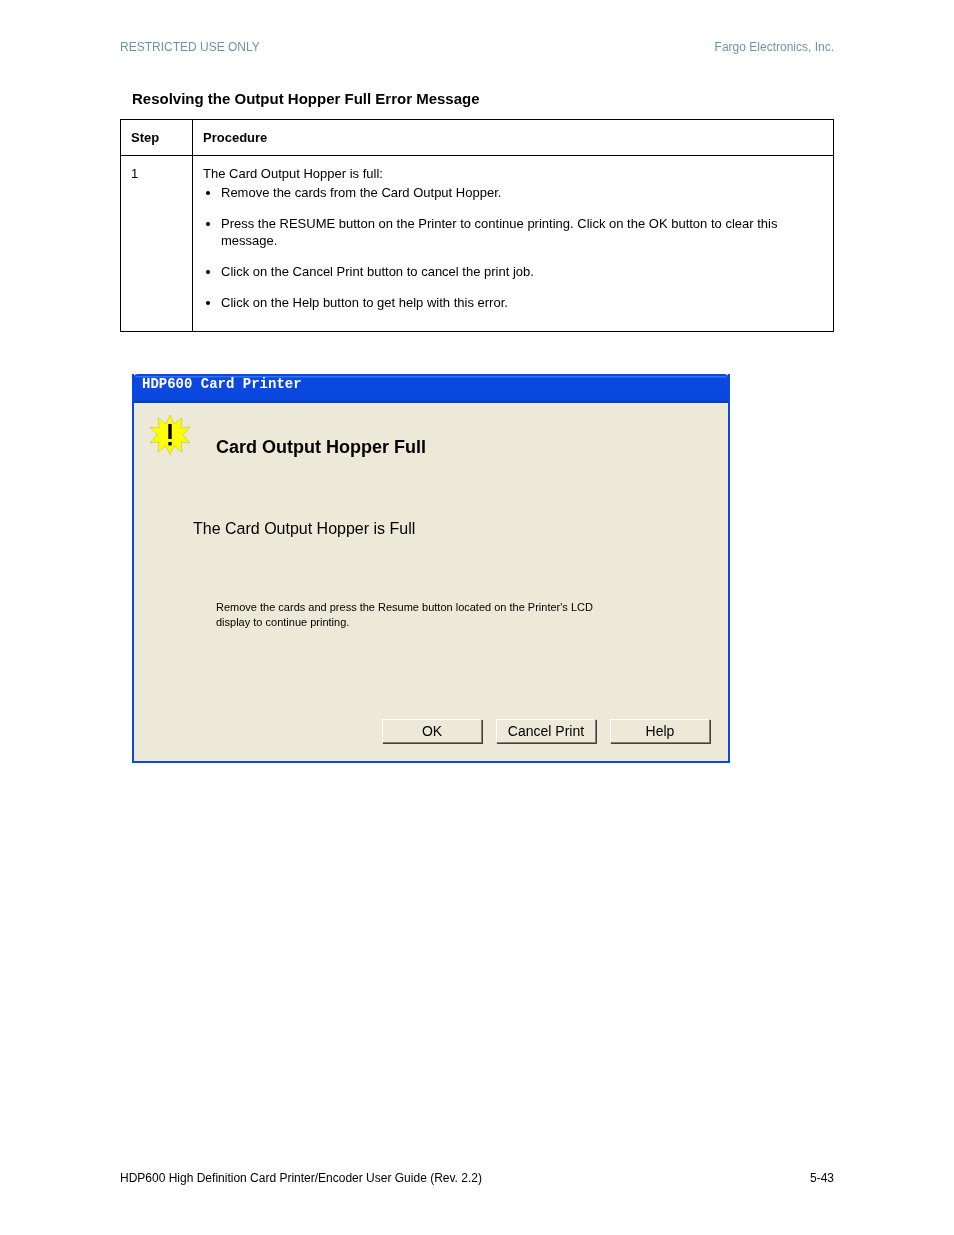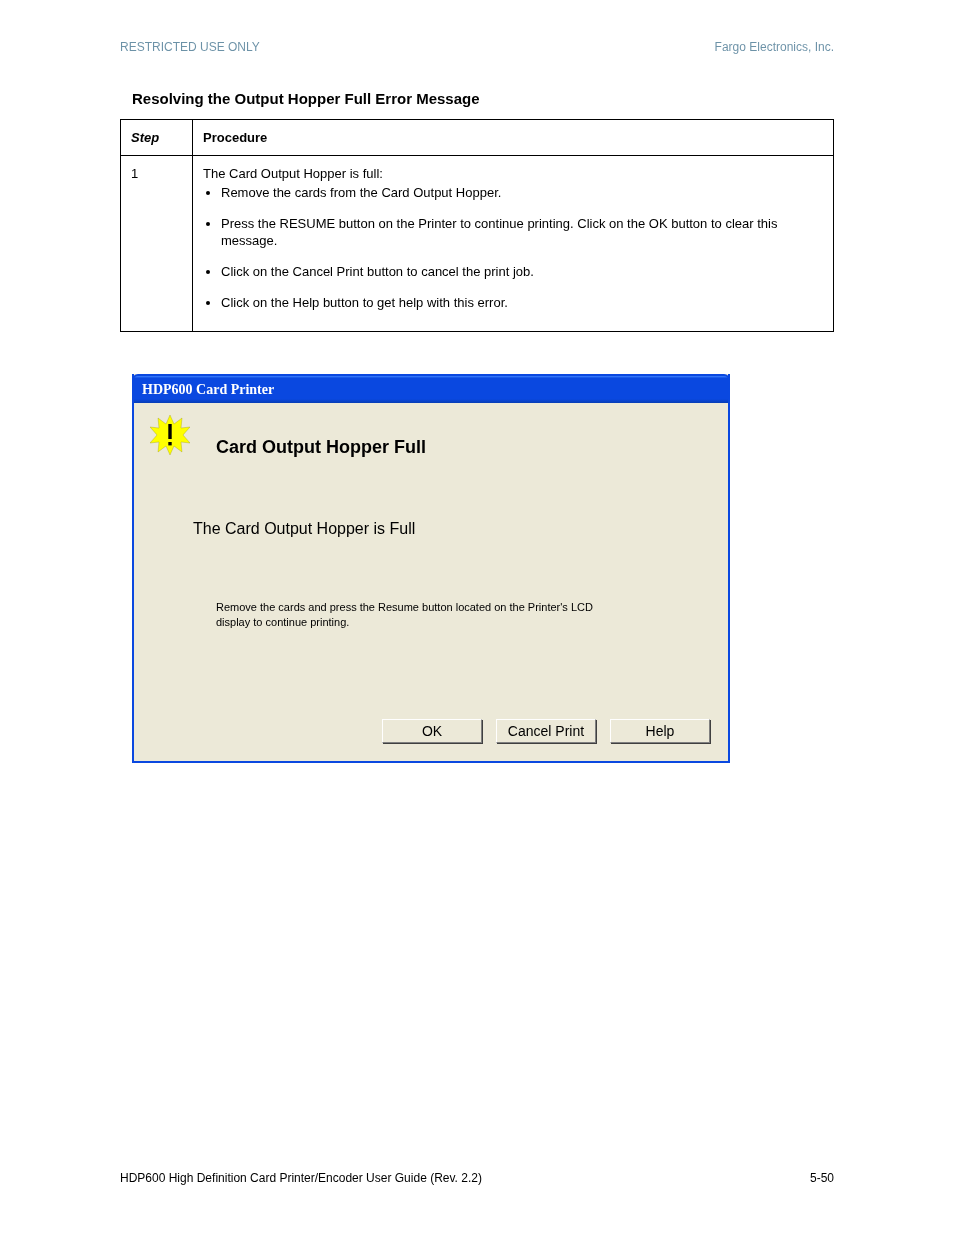--- a/index.html
+++ b/index.html
@@ -30,43 +30,42 @@
   table.solution td, table.solution th {
     border: 1px solid #000;
     padding: 10px 10px;
     vertical-align: top;
     text-align: left;
     font-weight: normal;
   }
   table.solution th {
     font-weight: bold;
   }
-  .col-step { width: 72px; font-style: italic; }
+  .col-step { width: 72px; }
   ul { margin: 4px 0 0 18px; padding: 0; }
   li { margin-bottom: 14px; line-height: 1.3; }
   li:last-child { margin-bottom: 10px; }
   .proc-line { margin-bottom: 4px; }
 
   
   .dialog-wrap {
     margin: 42px 0 0 12px;
     width: 598px;
     border: 2px solid #0A48E0;
     border-top: none;
     background: #ECE9D8;
     box-shadow: 0 0 0 0;
   }
   .titlebar {
     height: 29px;
     background: linear-gradient(to bottom, #3d82ff 0%, #0A48E0 8%, #0A48E0 85%, #063db5 100%);
     color: #fff;
     display: flex;
-    align-items: center;
     padding-left: 8px;
-    font-family: Liberation Serif, serif;
+    font-family: Liberation Mono, monospace;
     font-weight: bold;
     font-size: 14px;
     border-top-left-radius: 6px;
     border-top-right-radius: 6px;
     margin: 0 -2px;
     border: 2px solid #0A48E0;
     border-bottom: none;
   }
   .dialog-body {
     position: relative;
@@ -198,14 +197,14 @@
         <button class="win-btn">Cancel Print</button>
         <button class="win-btn">Help</button>
       </div>
     </div>
   </div>
 
 </div>
 
 <div class="footer">
   <span>HDP600 High Definition Card Printer/Encoder User Guide (Rev. 2.2)</span>
-  <span>5-50</span>
+  <span>5-43</span>
 </div>
 
 </body></html>

